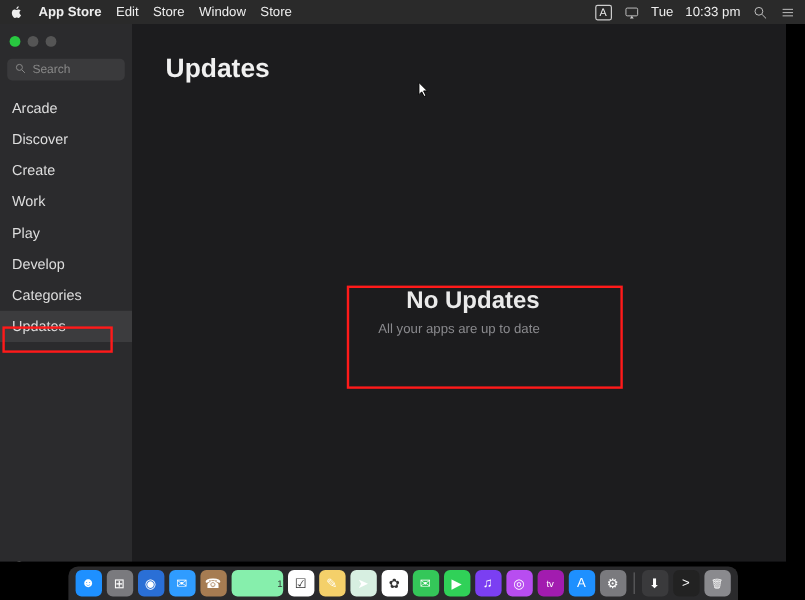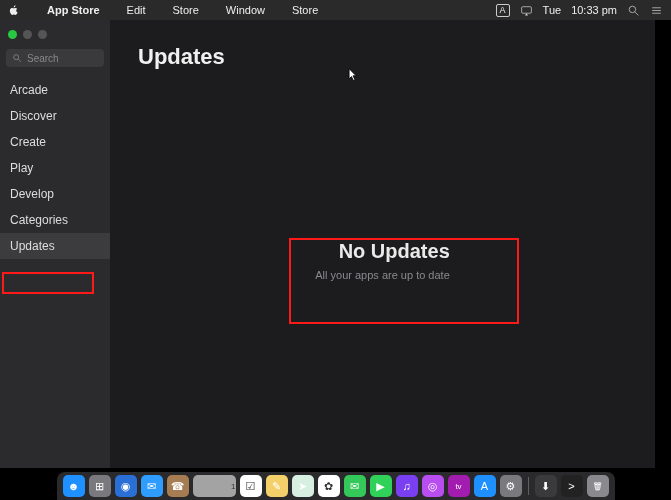--- a/index.html
+++ b/index.html
@@ -18,21 +18,21 @@
     display: flex;
     align-items: center;
     font-size: 11px;
     color: #eee;
     padding: 0 8px;
     justify-content: space-between;
   }
   .menubar-left, .menubar-right {
     display: flex;
     align-items: center;
-    gap: 27px;
+    gap: 12px;
   }
   .menubar-left .bold { font-weight: 600; }
   .menubar-right { gap: 10px; font-size: 11px; }
   .menubar svg { display: block; }
   .apple-logo { width: 12px; height: 12px; fill: #eee; }
   .menu-icon { width: 13px; height: 13px; fill: none; stroke: #ccc; stroke-width: 1.4; }
 
   
   .window {
     position: absolute;
@@ -230,20 +230,21 @@
             <circle cx="10" cy="10" r="6"></circle>
             <line x1="15" y1="15" x2="21" y2="21"></line>
           </svg>
       </span>
       <span class="search-text">Search</span>
     </div>
     <div class="sidebar-items">
       <div class="sidebar-item"><span>Arcade</span></div>
       <div class="sidebar-item"><span>Discover</span></div>
       <div class="sidebar-item"><span>Create</span></div>
+      <div class="sidebar-item"><span>Work</span></div>
       <div class="sidebar-item"><span>Play</span></div>
       <div class="sidebar-item"><span>Develop</span></div>
       <div class="sidebar-item"><span>Categories</span></div>
       <div class="sidebar-item selected"><span>Updates</span></div>
     </div>
     <div class="signin">
       <span class="signin-icon">
         <svg viewBox="0 0 24 24">
             <circle cx="12" cy="8" r="4"></circle>
             <path d="M4 22c0-4 4-6 8-6s8 2 8 6"></path>
@@ -268,21 +269,21 @@
   <path d="M1 1 L1 14 L4 11 L6.5 16 L8.5 15 L6 10 L10 10 Z" fill="#fff" stroke="#000" stroke-width="1"></path>
 </svg>
 
 <div class="dock-wrap">
   <div class="dock" id="dock-inner">
       <div class="dock-item" style="background: rgb(30, 144, 255); font-size: 11px;">☻</div>
       <div class="dock-item" style="background: rgb(122, 122, 126); font-size: 11px;">⊞</div>
       <div class="dock-item" style="background: rgb(42, 111, 214); font-size: 11px;">◉</div>
       <div class="dock-item" style="background: rgb(47, 156, 255); font-size: 11px;">✉</div>
       <div class="dock-item" style="background: rgb(166, 124, 82); font-size: 11px;">☎</div>
-      <div class="dock-item" style="background: #a3a3a3; color: rgb(51, 51, 51); font-size: 8px; padding-left: 43px;">17</div>
+      <div class="dock-item" style="background: #86efac; color: rgb(51, 51, 51); font-size: 8px; padding-left: 43px;">17</div>
       <div class="dock-item" style="background: rgb(255, 255, 255); color: rgb(51, 51, 51); font-size: 11px;">☑</div>
       <div class="dock-item" style="background: rgb(244, 208, 106); font-size: 11px;">✎</div>
       <div class="dock-item" style="background: rgb(215, 239, 225); font-size: 11px;">➤</div>
       <div class="dock-item" style="background: rgb(255, 255, 255); color: rgb(51, 51, 51); font-size: 11px;">✿</div>
       <div class="dock-item" style="background: rgb(52, 199, 89); font-size: 11px;">✉</div>
       <div class="dock-item" style="background: rgb(48, 209, 88); font-size: 11px;">▶</div>
       <div class="dock-item" style="background: rgb(123, 63, 242); font-size: 11px;">♫</div>
       <div class="dock-item" style="background: rgb(184, 77, 240); font-size: 11px;">◎</div>
       <div class="dock-item" style="background: #a21caf; font-size: 8px;">tv</div>
       <div class="dock-item" style="background: rgb(30, 144, 255); font-size: 11px;">A</div>

